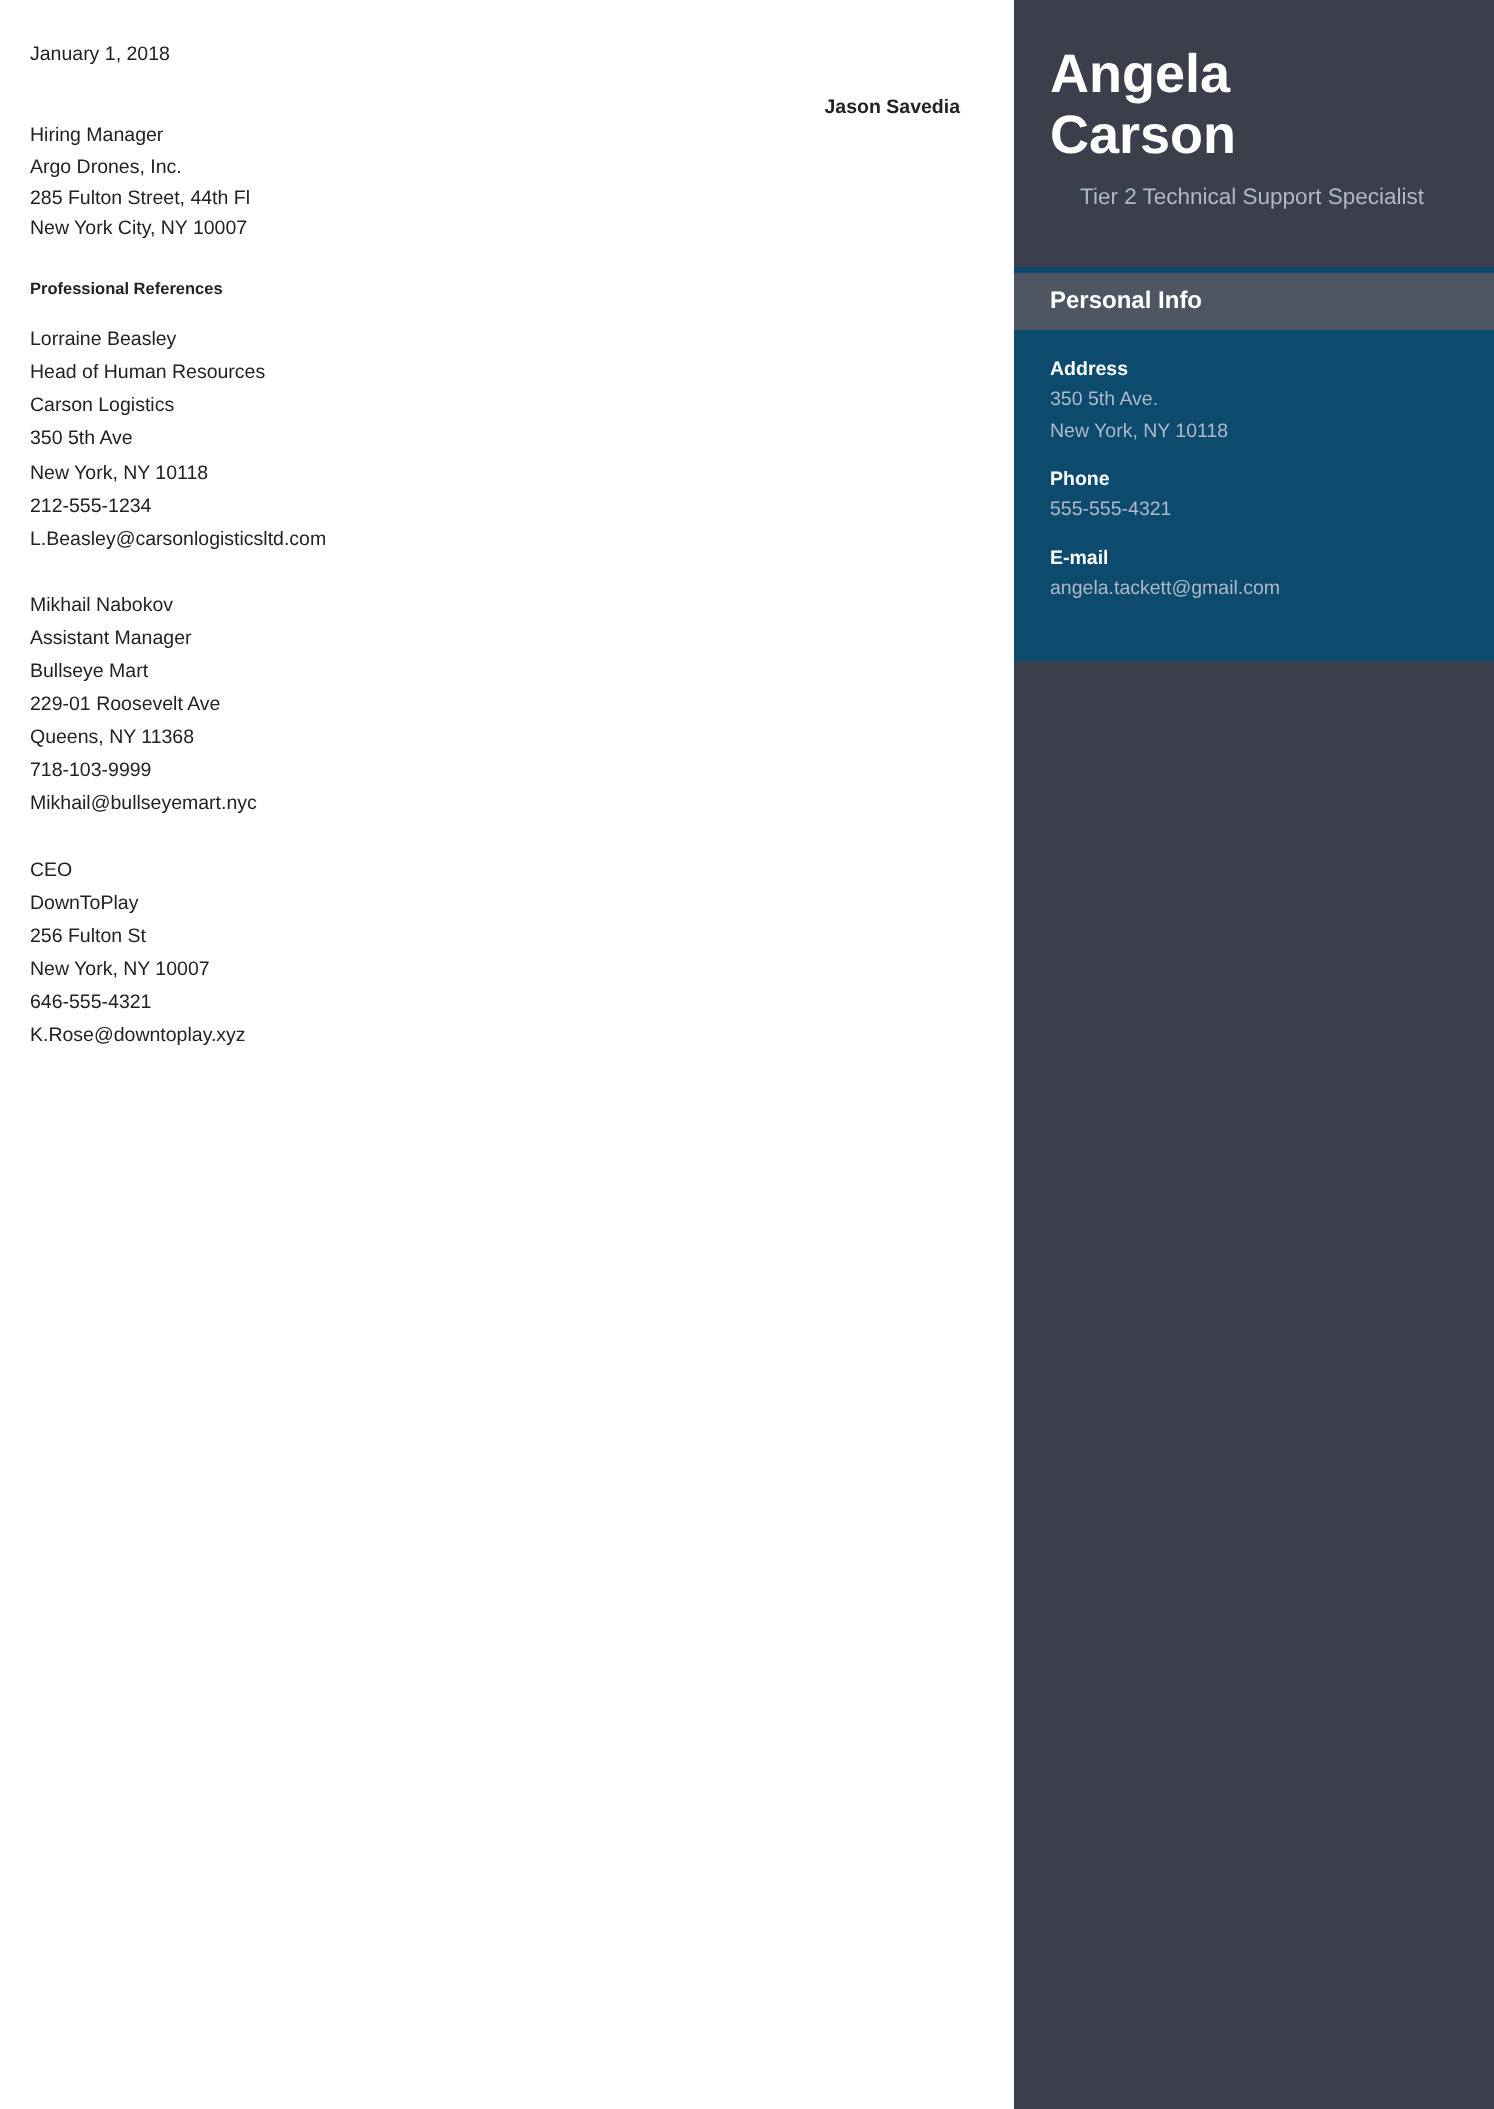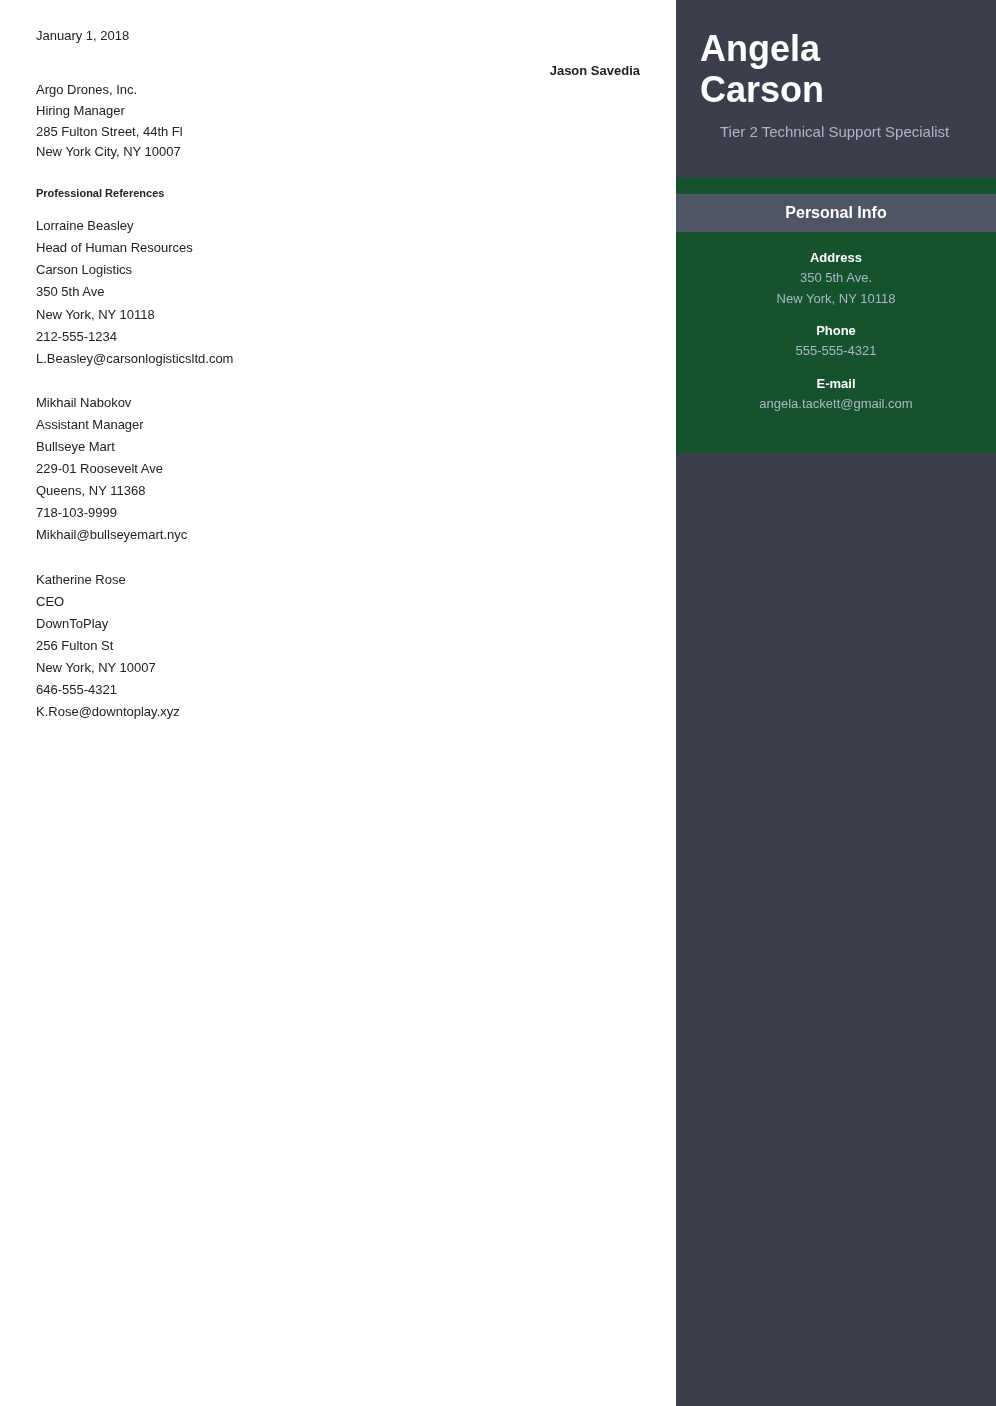--- a/index.html
+++ b/index.html
@@ -19,21 +19,21 @@
 
     .page-wrapper {
       display: flex;
       width: 996px;
       min-height: 1406px;
     }
 
     
     .left-panel {
       flex: 1;
-      padding: 28px 36px 28px 36px;
+      padding: 28px 36px 28px 20px;
       background: #fff;
     }
 
     .date-line {
       font-size: 13px;
       color: #222;
       margin-bottom: 20px;
     }
 
     .recipient-block {
@@ -92,23 +92,22 @@
     }
 
     .candidate-title {
       font-size: 15px;
       color: #b0b8c8;
       line-height: 1.4;
       margin-left: 20px;
     }
 
     .personal-info-section {
-      background: #14532d;
-      padding: 16px 24px 24px 24px;
-      text-align: center;
+      background: #0c4a6e;
+      padding: 4px 24px 24px 24px;
     }
 
     .personal-info-heading {
       font-size: 16px;
       font-weight: bold;
       color: #fff;
       background: #4e5563;
       padding: 10px 24px;
       margin: 0 -24px 18px -24px;
     }
@@ -131,22 +130,22 @@
 <body>
 
 <div class="page-wrapper">
 
   <div class="left-panel">
 
     <div class="date-line">January 1, 2018</div>
 
     <div class="recipient-block">
       <div class="recipient-name">Jason Savedia</div>
+      <div class="recipient-detail">Hiring Manager</div>
       <div class="recipient-detail">Argo Drones, Inc.</div>
-      <div class="recipient-detail">Hiring Manager</div>
       <div class="recipient-detail">285 Fulton Street, 44th Fl</div>
       <div class="recipient-detail">New York City, NY 10007</div>
     </div>
 
     <div class="section-heading">Professional References</div>
 
     <div class="reference-block">
       <p>Lorraine Beasley</p>
       <p>Head of Human Resources</p>
       <p>Carson Logistics</p>
@@ -160,21 +159,20 @@
       <p>Mikhail Nabokov</p>
       <p>Assistant Manager</p>
       <p>Bullseye Mart</p>
       <p>229-01 Roosevelt Ave</p>
       <p>Queens, NY 11368</p>
       <p>718-103-9999</p>
       <p>Mikhail@bullseyemart.nyc</p>
     </div>
 
     <div class="reference-block">
-      <p>Katherine Rose</p>
       <p>CEO</p>
       <p>DownToPlay</p>
       <p>256 Fulton St</p>
       <p>New York, NY 10007</p>
       <p>646-555-4321</p>
       <p>K.Rose@downtoplay.xyz</p>
     </div>
 
   </div>
 

